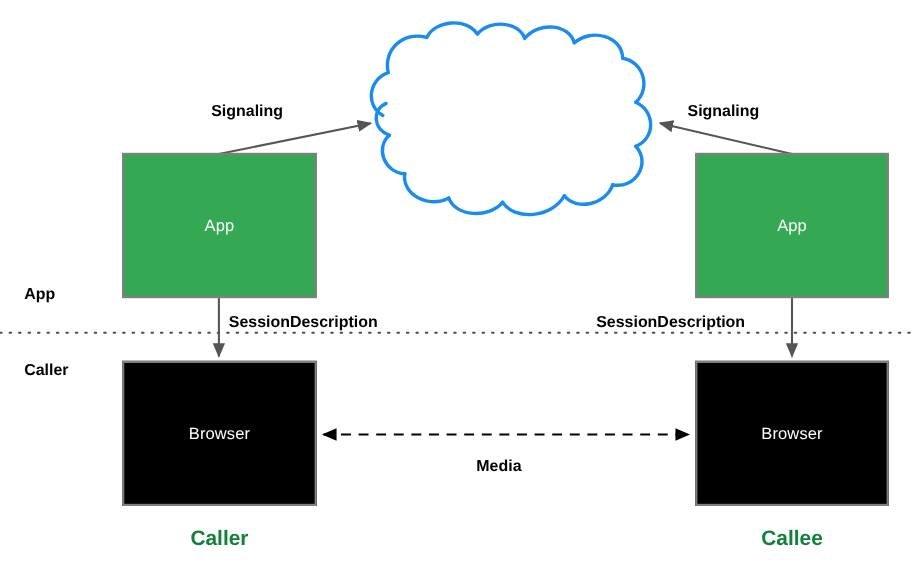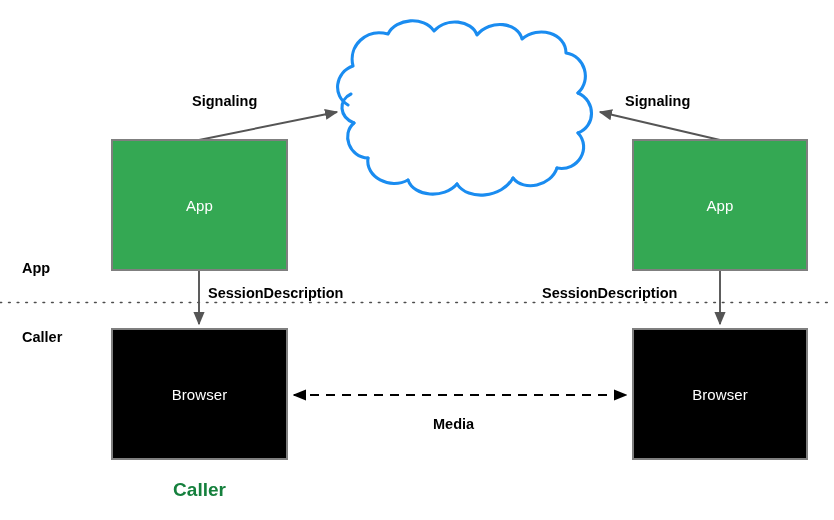--- a/index.html
+++ b/index.html
@@ -142,14 +142,15 @@
     <span class="node-label">Browser</span>
   </div>
 
   <div class="edge-label" style="left:192px; top:94px;">Signaling</div>
   <div class="edge-label" style="left:625px; top:94px;">Signaling</div>
   <div class="edge-label" style="left:208px; top:286px;">SessionDescription</div>
   <div class="edge-label" style="left:542px; top:286px;">SessionDescription</div>
   <div class="edge-label" style="left:433px; top:417px;">Media</div>
 
   <div class="role-label" style="left:111px; top:480px; width:177px;">Caller</div>
+  <div class="role-label" style="left:632px; top:480px; width:176px;">Callee</div>
 
 </div>
 
 </body></html>

